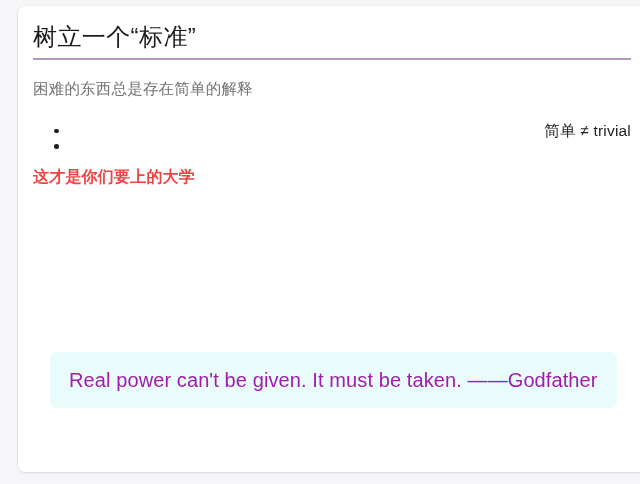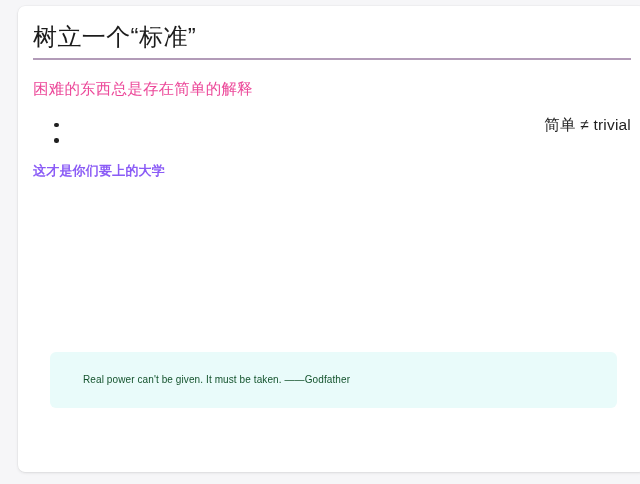--- a/index.html
+++ b/index.html
@@ -53,22 +53,22 @@
   #slide-body {
     position: absolute;
     left: 15px;
     top: 71px;
     right: 15px;
   }
 
   .lead-paragraph {
     font-size: 15.5px;
     line-height: 24px;
-    color: #ec4899;
-    margin: 0 0 8px 0;
+    color: #737373;
+    margin: 0 0 14px 0;
     letter-spacing: 0.2px;
   }
 
   ul.point-list {
     list-style: none;
     margin: 0;
     padding: 0;
     text-align: right;
   }
 
@@ -87,46 +87,46 @@
     left: 21px;
     top: 50%;
     width: 4.5px;
     height: 4.5px;
     margin-top: -2.2px;
     background: #1f1f1f;
     border-radius: 50%;
   }
 
   .emphasis-line {
-    font-size: 13px;
+    font-size: 16px;
     line-height: 24px;
-    color: #8b5cf6;
+    color: #ef4444;
     font-weight: bold;
     margin: 18px 0 0 0;
     letter-spacing: 0.2px;
   }
 
   #quote-box {
     position: absolute;
     left: 32px;
     top: 346px;
     width: 567px;
     height: 56px;
     background: #e9fbfa;
     border-radius: 6px;
     box-sizing: border-box;
     display: flex;
     align-items: center;
   }
 
   #quote-text {
-    font-size: 10px;
+    font-size: 20px;
     line-height: 20px;
-    color: #14532d;
-    padding-left: 33px;
+    color: #a21caf;
+    padding-left: 19px;
     padding-right: 14px;
     letter-spacing: 0.1px;
     white-space: nowrap;
   }
 </style>
 </head>
 <body>
 
 <div id="slide-card">
 

